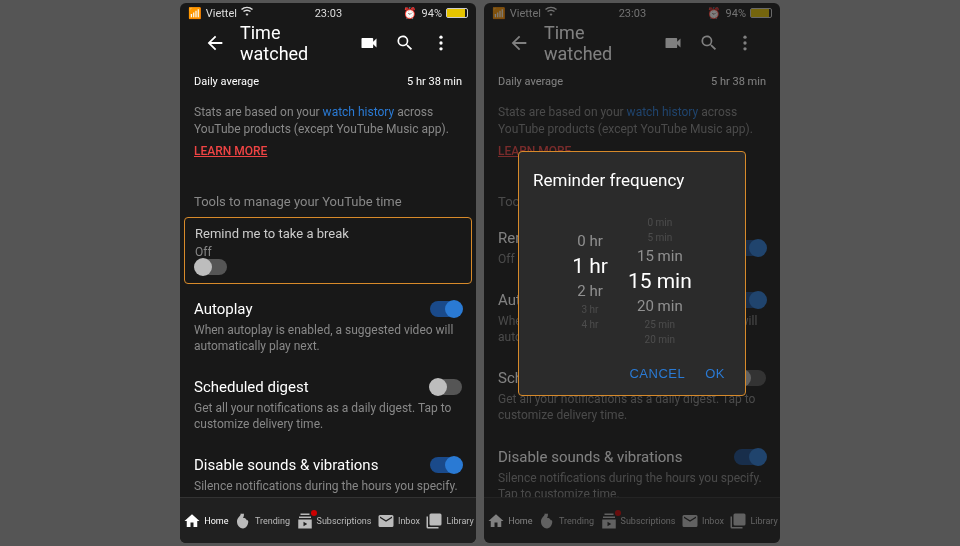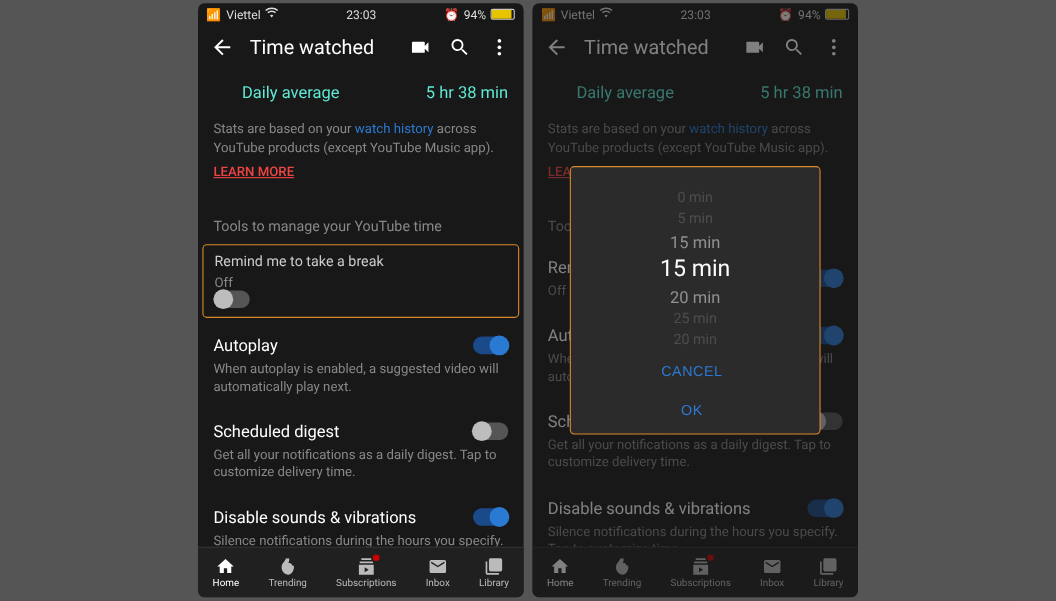--- a/index.html
+++ b/index.html
@@ -35,34 +35,34 @@
     font-size: 11px;
     color: #ddd;
   }
   .status-left, .status-right { display: flex; align-items: center; gap: 4px; }
   .status-bar .battery { width: 22px; height: 10px; border: 1px solid #ccc; border-radius: 2px; position: relative; }
   .status-bar .battery::after { content:""; position:absolute; left:0; top:0; bottom:0; width:90%; background:#e6c400; }
   .app-bar {
     height: 40px;
     display: flex;
     align-items: center;
-    padding: 0 11px;
+    padding: 0 24px;
     gap: 14px;
   }
   .app-bar .title { flex: 1; font-size: 18px; font-weight: 400; color:#fff; }
   .app-bar .icon { width: 22px; height: 22px; display:flex; align-items:center; justify-content:center; }
   .body {
     flex: 1;
     overflow: hidden;
     padding: 0 14px;
     font-size: 13px;
     color: #ccc;
   }
   .row { display:flex; justify-content:space-between; align-items:center; padding: 12px 0; }
-  .row .label { font-size: 15px; color:#5eead4;margin-left:26px; }
+  .row .label { font-size: 11px; color:#ffffff; }
   .stats-text { font-size: 12px; color:#888; line-height: 1.4; margin-top: 4px; }
   .stats-text a { color:#2a7ad4; text-decoration:none; }
   .learn-more { color:#ef4444; font-size:12px; font-weight:500; margin-top:6px; display:block; }
   .section-header { font-size: 13px; color:#888; margin-top: 36px; margin-bottom: 8px; }
   .setting {
     padding: 12px 0;
   }
   .setting .setting-row { display:flex; justify-content:space-between; align-items:center; }
   .setting .title { font-size: 15px; color:#fff; }
   .setting .sub { font-size: 12px; color:#888; margin-top:4px; line-height:1.35; }
@@ -82,21 +82,21 @@
   }
   .bottom-nav {
     height: 46px;
     background: #202020;
     display: flex;
     justify-content: space-around;
     align-items: center;
     border-top: 1px solid #333;
   }
   .nav-item {
-    display:flex; flex-direction:column; align-items:center; gap:2px;
+    display:flex; flex-direction:row; align-items:center; gap:2px;
     color:#bbb; font-size:9px;
   }
   .nav-item.active { color:#fff; }
   .nav-icon { width:20px; height:18px; display:flex; align-items:center; justify-content:center; position:relative; }
   .nav-icon .dot { position:absolute; top:-2px; right:-2px; width:6px; height:6px; background:#cc0000; border-radius:50%; }
   
   .dialog-backdrop {
     position:absolute; inset:0;
     display:flex; align-items:center; justify-content:center;
     pointer-events:none;
@@ -106,24 +106,24 @@
     background:#2b2b2b;
     border:1.5px solid #d78a2a;
     border-radius:4px;
     padding: 18px 14px 8px 14px;
     color:#fff;
     pointer-events:auto;
   }
   .dialog h3 { font-size:17px; font-weight:400; margin-bottom:16px; }
   .pickers { display:flex; justify-content:center; gap:20px; height:150px; align-items:center; }
   .picker-col { display:flex; flex-direction:column; align-items:center; gap:4px; color:#999; font-size:14px; }
-  .picker-col .far { font-size:13px; opacity:0.3; }
+  .picker-col .far { font-size:10px; opacity:0.3; }
   .picker-col .near { font-size:15px; opacity:0.7; color:#bbb; }
   .picker-col .sel { font-size:21px; color:#fff; font-weight:400; }
-  .dialog-actions { display:flex; justify-content:flex-end; gap:20px; padding:10px 6px 6px 0;flex-direction:column; }
+  .dialog-actions { display:flex; justify-content:flex-end; gap:20px; padding:10px 6px 6px 0; }
   .dialog-actions button { background:none; border:none; color:#2a7ad4; font-size:13px; font-weight:500; letter-spacing:0.5px; cursor:pointer; }
   svg { fill: currentColor; }
 </style>
 </head>
 <body>
 
 <div class="phone">
   <div class="status-bar">
     <div class="status-left">
       <span>📶</span>
@@ -409,21 +409,29 @@
               <path d="M4 6H2v14a2 2 0 002 2h14v-2H4zM20 2H8a2 2 0 00-2 2v12a2 2 0 002 2h12a2 2 0 002-2V4a2 2 0 00-2-2z"></path>
             </svg>
           </span>
       <span>Library</span>
     </div>
   </div>
   </div>
 
   <div class="dialog-backdrop">
     <div class="dialog">
+      <h3>Reminder frequency</h3>
       <div class="pickers">
+        <div class="picker-col">
+          <span class="near">0 hr</span>
+          <span class="sel">1 hr</span>
+          <span class="near">2 hr</span>
+          <span class="far">3 hr</span>
+          <span class="far">4 hr</span>
+        </div>
         <div class="picker-col">
           <span class="far">0 min</span>
           <span class="far">5 min</span>
           <span class="near">15 min</span>
           <span class="sel">15 min</span>
           <span class="near">20 min</span>
           <span class="far">25 min</span>
           <span class="far">20 min</span>
         </div>
       </div>

